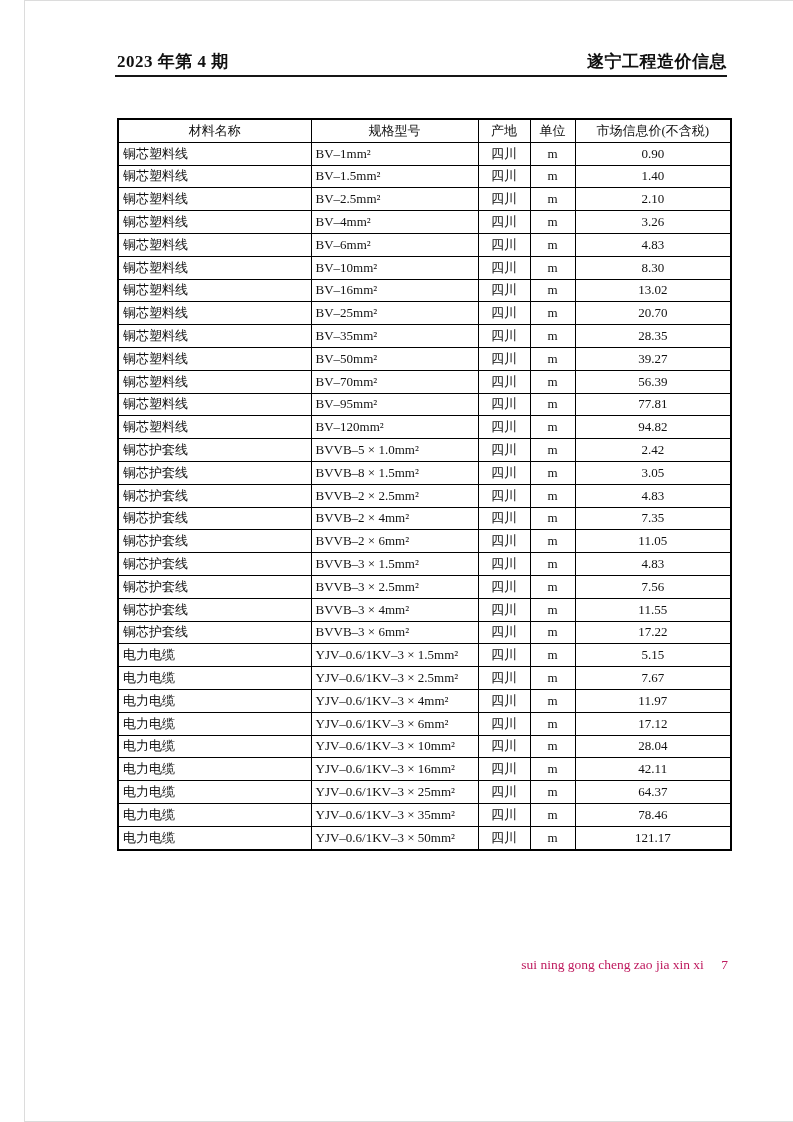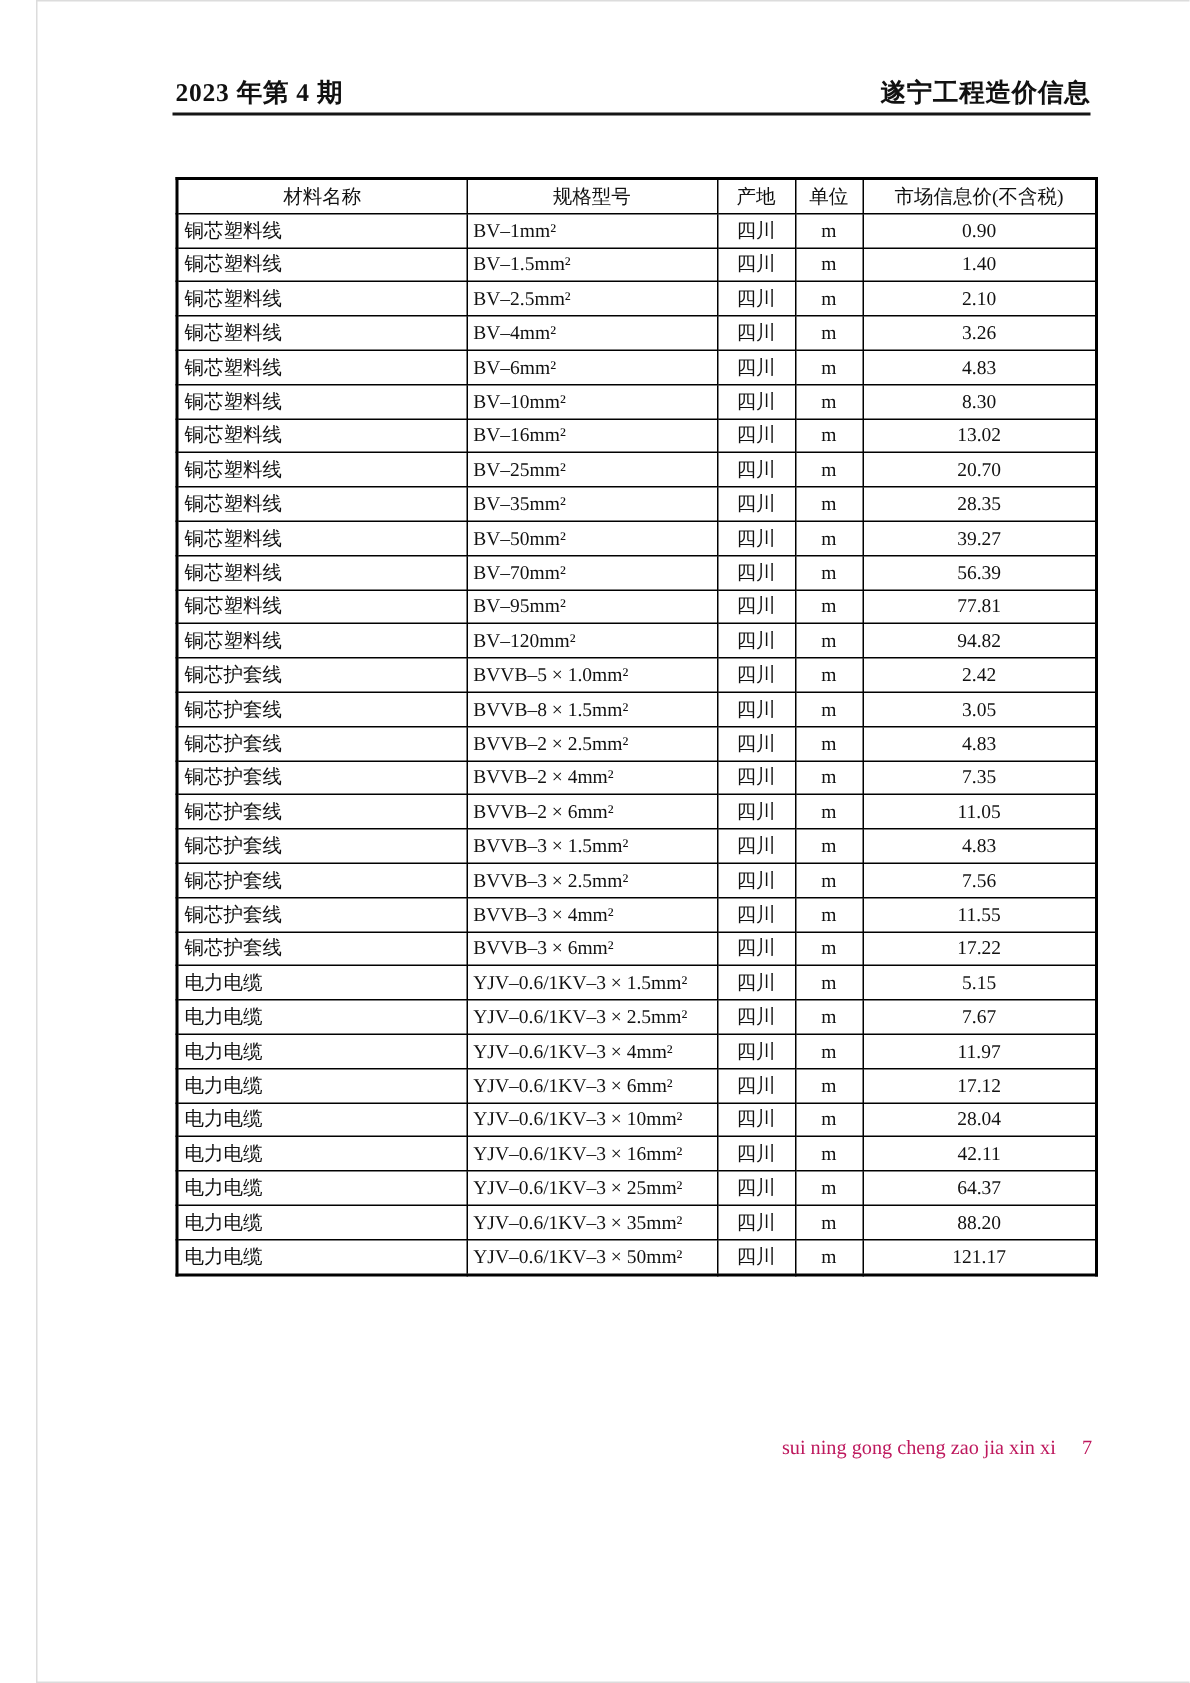--- a/index.html
+++ b/index.html
@@ -288,21 +288,21 @@
           <td class="c1">YJV–0.6/1KV–3 × 25mm²</td>
           <td class="c2">四川</td>
           <td class="c3">m</td>
           <td class="c4">64.37</td>
         </tr>
         <tr>
           <td class="c0">电力电缆</td>
           <td class="c1">YJV–0.6/1KV–3 × 35mm²</td>
           <td class="c2">四川</td>
           <td class="c3">m</td>
-          <td class="c4">88.20</td>
+          <td class="c4">78.46</td>
         </tr>
         <tr>
           <td class="c0">电力电缆</td>
           <td class="c1">YJV–0.6/1KV–3 × 50mm²</td>
           <td class="c2">四川</td>
           <td class="c3">m</td>
           <td class="c4">121.17</td>
         </tr>
       </tbody>
   </table>

